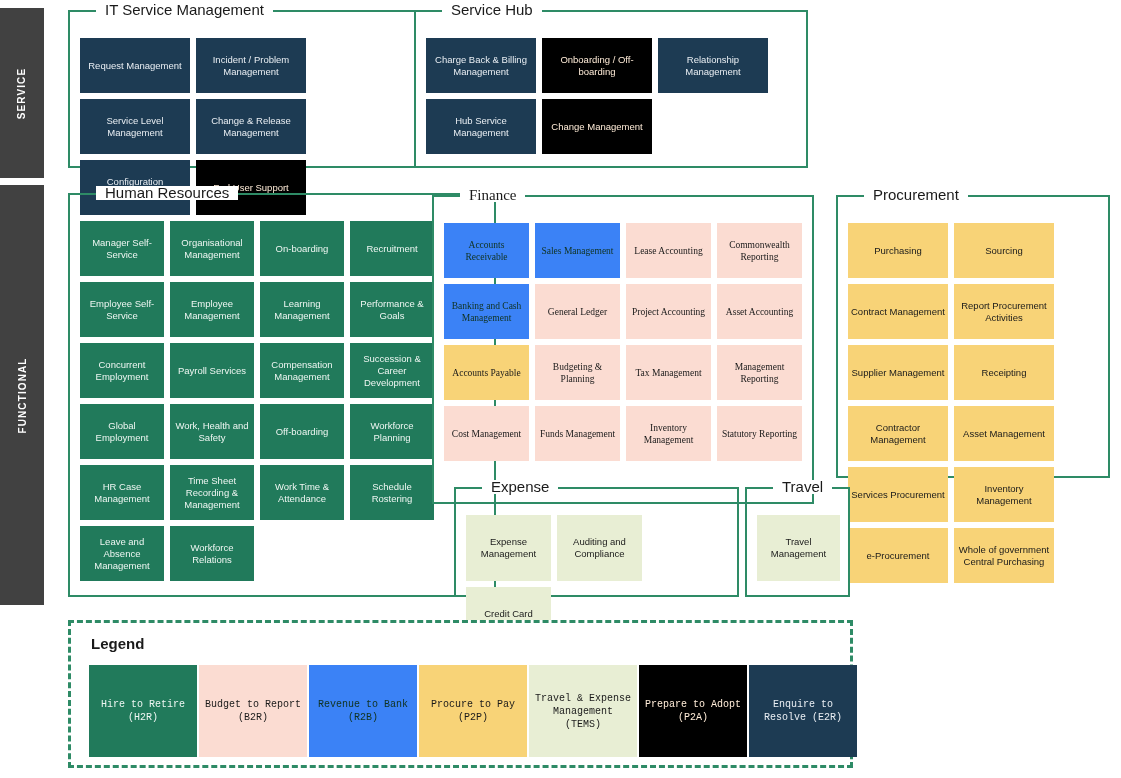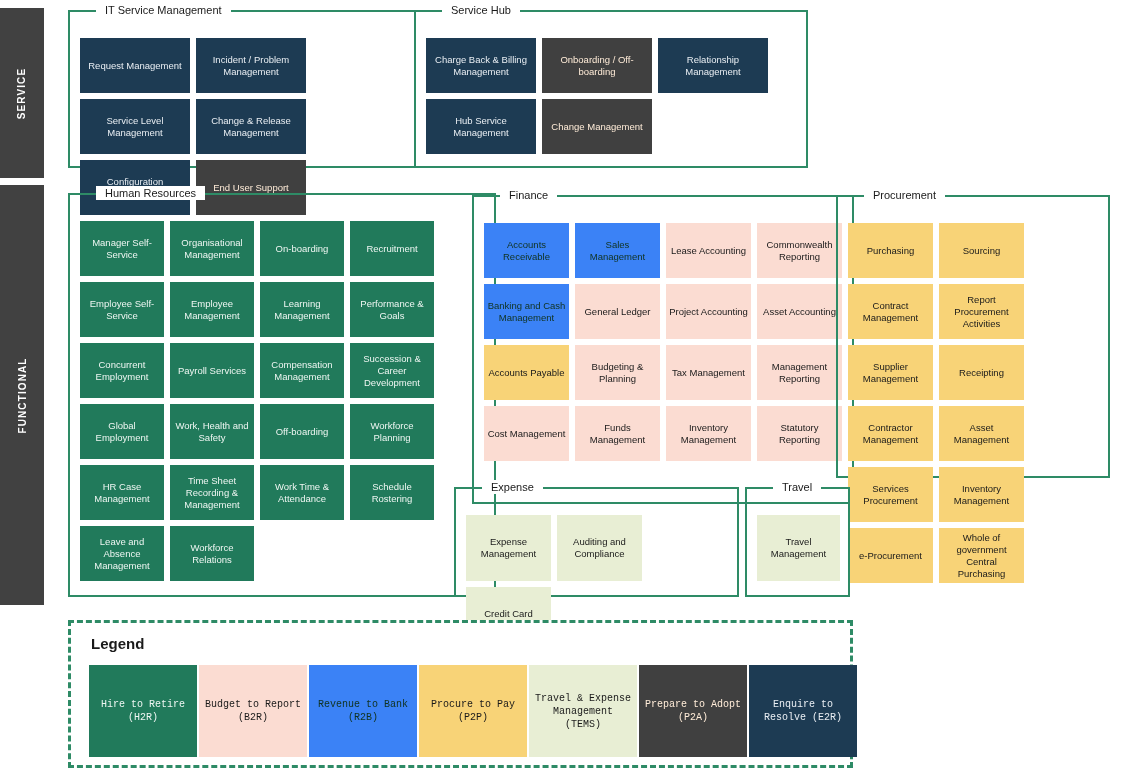--- a/index.html
+++ b/index.html
@@ -42,21 +42,21 @@
     position: absolute;
     border: 2px solid #2e8b66;
     background: transparent;
   }
   .group > .group-title {
     position: absolute;
     top: -9px;
     left: 26px;
     background: #ffffff;
     padding: 0 9px;
-    font-size: 11px;
+    font-size: 15px;
     color: #1a1a1a;
     white-space: nowrap;
     line-height: 14px;
   }
   .tiles {
     position: absolute;
     left: 10px;
     top: 26px;
     right: 8px;
     bottom: 8px;
@@ -73,41 +73,41 @@
     font-size: 9.5px;
     line-height: 12px;
     padding: 2px 3px;
     overflow: hidden;
     word-break: break-word;
   }
   .tile.blank { background: transparent !important; }
 
   
   .c-e2r  { background: #1d3b53; color: #e9eef3; }  
-  .c-p2a  { background: #404040; color: #ffecd8; }  
+  .c-p2a  { background: #000000; color: #ffecd8; }  
   .c-h2r  { background: #217a5b; color: #eef6f2; }  
   .c-r2b  { background: #3b82f6; color: #10321f; }  
   .c-b2r  { background: #fbdcd2; color: #1a1a1a; }  
   .c-p2p  { background: #f8d377; color: #1a1a1a; }  
   .c-tems { background: #e8eed4; color: #1a1a1a; }  
 
   
   #grp-itsm        { left: 68px;  top: 10px;  width: 348px; height: 158px; }
   #grp-servicehub  { left: 414px; top: 10px;  width: 394px; height: 158px; }
   #grp-hr          { left: 68px;  top: 193px; width: 428px; height: 404px; }
-  #grp-finance     { left: 472px; top: 195px; width: 382px; height: 309px; }
+  #grp-finance     { left: 432px; top: 195px; width: 382px; height: 309px; font-family: Liberation Serif, serif; }
   #grp-procurement { left: 836px; top: 195px; width: 274px; height: 283px; }
   #grp-expense     { left: 454px; top: 487px; width: 285px; height: 110px; }
   #grp-travel      { left: 745px; top: 487px; width: 105px; height: 110px; }
 
   #grp-itsm .tile        { width: 110px; height: 55px; }
   #grp-servicehub .tile  { width: 110px; height: 55px; }
   #grp-hr .tile          { width: 84px;  height: 55px; }
   #grp-finance .tile     { width: 85px;  height: 55px; }
-  #grp-procurement .tile { width: 85px;  height: 55px; }
+  #grp-procurement .tile { width: 100px;  height: 55px; }
   #grp-expense .tile     { width: 85px;  height: 66px; }
   #grp-travel .tile      { width: 85px;  height: 66px; }
 
   
   #legend {
     position: absolute;
     left: 68px; top: 620px;
     width: 785px; height: 148px;
     border: 3px dashed #2e8b66;
     background: #ffffff;

